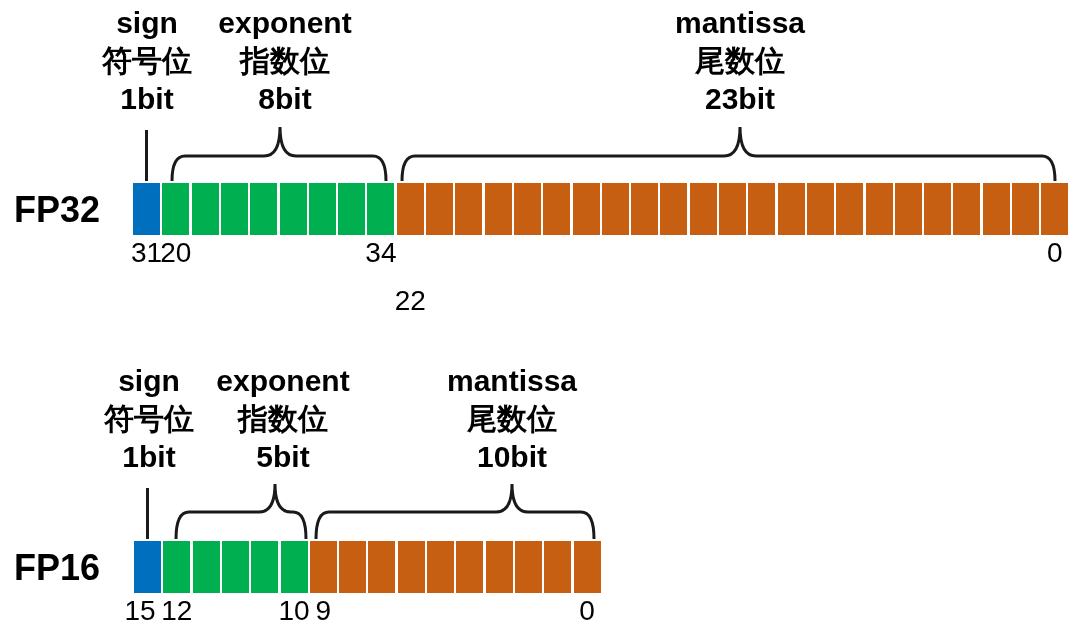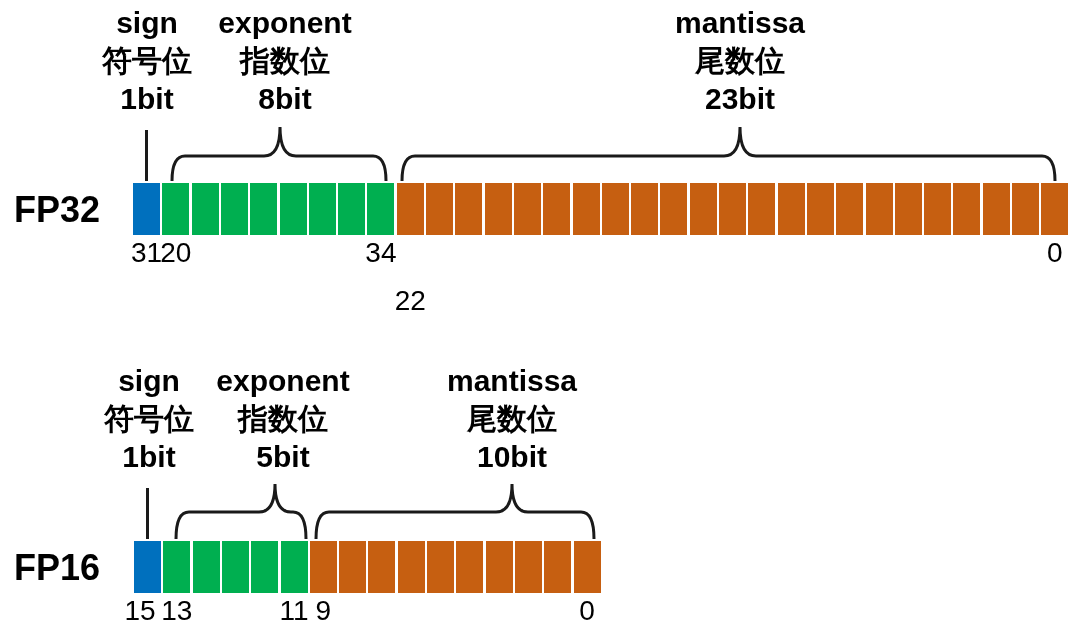--- a/index.html
+++ b/index.html
@@ -150,17 +150,17 @@
     <div class="bit-cell mantissa" style="left: 339.1px; top: 541px; width: 27.1px; height: 52px;"></div>
     <div class="bit-cell mantissa" style="left: 368.4px; top: 541px; width: 27.1px; height: 52px;"></div>
     <div class="bit-cell mantissa" style="left: 397.7px; top: 541px; width: 27.1px; height: 52px;"></div>
     <div class="bit-cell mantissa" style="left: 427px; top: 541px; width: 27.1px; height: 52px;"></div>
     <div class="bit-cell mantissa" style="left: 456.3px; top: 541px; width: 27.1px; height: 52px;"></div>
     <div class="bit-cell mantissa" style="left: 485.6px; top: 541px; width: 27.1px; height: 52px;"></div>
     <div class="bit-cell mantissa" style="left: 514.9px; top: 541px; width: 27.1px; height: 52px;"></div>
     <div class="bit-cell mantissa" style="left: 544.2px; top: 541px; width: 27.1px; height: 52px;"></div>
     <div class="bit-cell mantissa" style="left: 573.5px; top: 541px; width: 27.1px; height: 52px;"></div>
     <div class="bit-index" style="left: 140px; top: 596px;">15</div>
-    <div class="bit-index" style="left: 176.85px; top: 596px;">13</div>
-    <div class="bit-index" style="left: 294.05px; top: 596px;">11</div>
+    <div class="bit-index" style="left: 176.85px; top: 596px;">12</div>
+    <div class="bit-index" style="left: 294.05px; top: 596px;">10</div>
     <div class="bit-index" style="left: 323.35px; top: 596px;">9</div>
     <div class="bit-index" style="left: 587.05px; top: 596px;">0</div>
   </div>
 
 </body></html>

